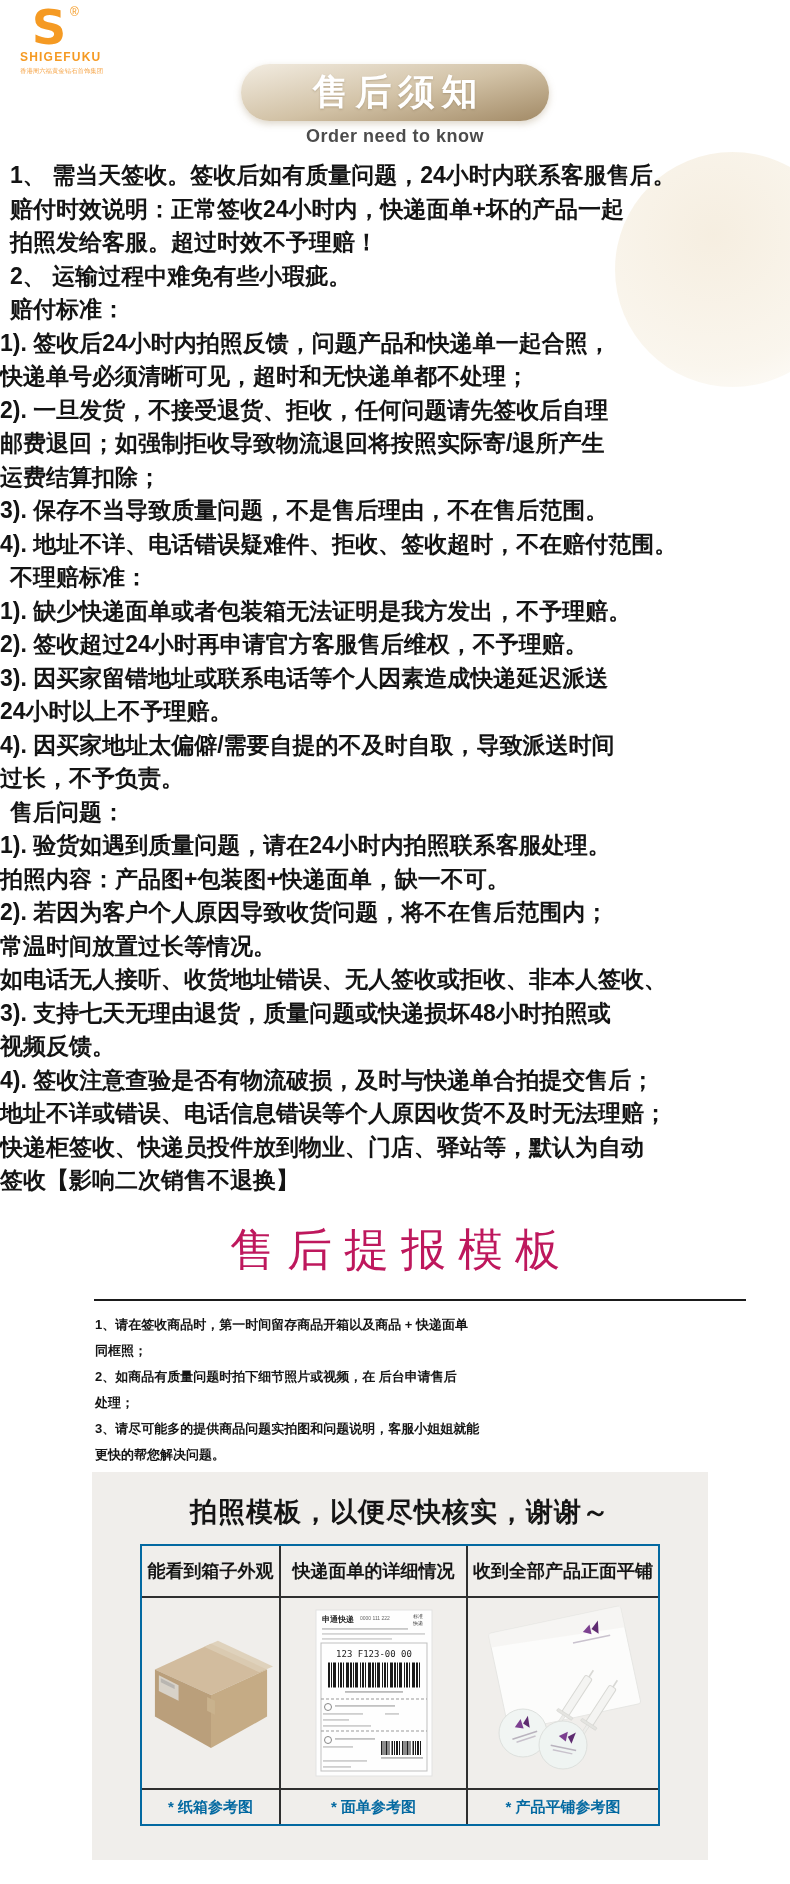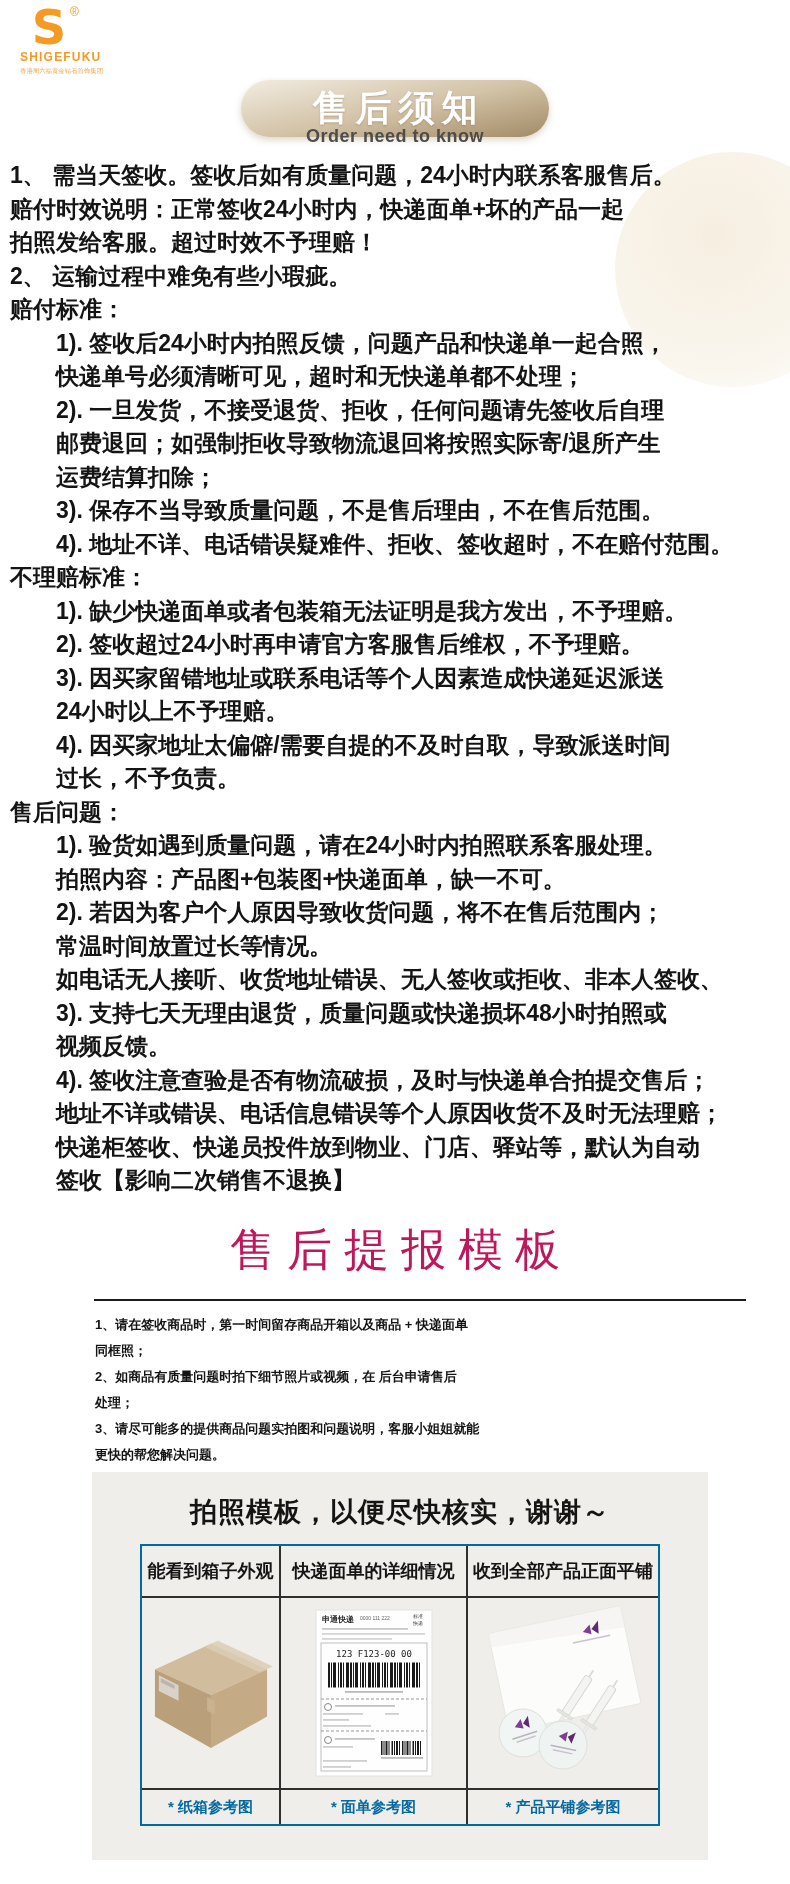--- a/index.html
+++ b/index.html
@@ -12,37 +12,36 @@
     background:radial-gradient(circle at 42% 35%, #F4EBDB 0%, #F9F4EA 65%, rgba(255,255,255,0) 100%);
     opacity:.85;
   }
   .logo{position:absolute;top:2px;left:12px}
   .banner{
     position:absolute;top:64px;left:50%;transform:translateX(-50%);
     width:308px;height:57px;border-radius:29px;
     background:linear-gradient(168deg,#F2ECE1 0%,#D2C2A6 52%,#A28A66 100%);
     display:flex;align-items:center;justify-content:center;
     box-shadow:0 3px 7px rgba(160,140,105,.35);
-    margin-top:16px;
   }
   .banner-text{
     font-size:36px;font-weight:bold;color:#ffffff;letter-spacing:7px;text-indent:7px;
     text-shadow:0 1px 2px rgba(120,100,70,.35);
   }
   .subtitle{
     position:absolute;top:126px;left:0;width:100%;text-align:center;
     font-size:18px;font-weight:600;color:#4c4c4c;letter-spacing:.5px;
   }
   .notice{
     position:absolute;top:159px;left:0;width:786px;
     font-size:23px;font-weight:600;line-height:33.5px;color:#141414;
   }
   .nline{white-space:nowrap}
   .ind-0{padding-left:10px}
-  .ind-1{padding-left:56px}
+  .ind-1{}
 
   .tpl-title{
     position:absolute;top:1220px;left:0;width:100%;text-align:center;
     font-size:45px;font-weight:400;letter-spacing:12px;text-indent:12px;color:#be185d;
   }
   .tpl-hr{position:absolute;top:1299px;left:94px;width:652px;height:2px;background:#1b1b1b}
   .tpl-list{
     position:absolute;top:1312px;left:95px;width:665px;
     font-size:13px;font-weight:600;line-height:26px;color:#141414;
   }

